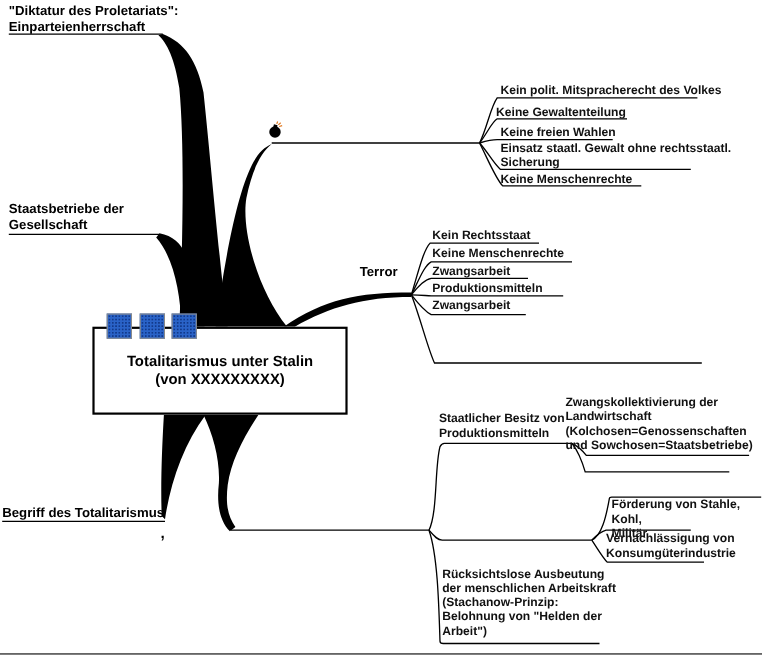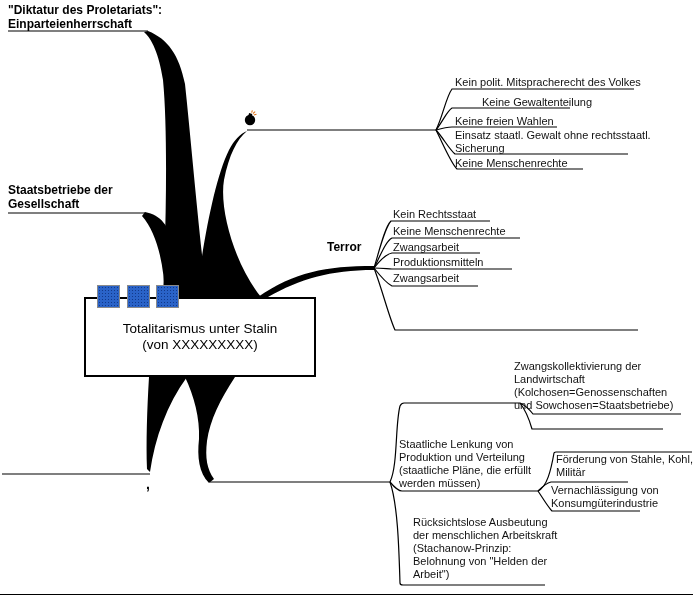--- a/index.html
+++ b/index.html
@@ -1,25 +1,25 @@
 <!DOCTYPE html>
 <html><head>
 <meta charset="utf-8">
 <style>
   html,body{margin:0;padding:0;background:#fff;}
   #canvas{position:relative;width:693px;height:597px;background:#ffffff;overflow:hidden;
           font-family:"Liberation Sans",sans-serif;color:#000;}
   #branch-svg{position:absolute;left:0;top:0;z-index:1;}
-  .topic{position:absolute;white-space:pre-line;z-index:4;}
+  .topic{position:absolute;white-space:pre-line;z-index:4;font-weight:bold;}
   .main{font-weight:bold;font-size:12px;line-height:14px;color:#000;}
   .sub{font-size:11px;line-height:13px;color:#111;}
   .center-box{position:absolute;left:84px;top:297px;width:228px;height:76px;background:#fff;
               border:2px solid #000;z-index:2;display:flex;flex-direction:column;
               align-items:center;justify-content:center;text-align:center;}
-  .center-box .t{font-weight:normal;font-size:13.5px;line-height:16px;}
+  .center-box .t{font-weight:bold;font-size:13.5px;line-height:16px;}
   .imgbox{position:absolute;top:285px;width:21px;height:21px;border:1px solid #8a8a8a;
           background-color:#2a63c8;
           background-image:radial-gradient(#12398a 0.8px, rgba(0,0,0,0) 0.9px);
           background-size:3px 3px;z-index:3;}
   .bomb{position:absolute;left:243px;top:110px;z-index:5;}
   .stray{position:absolute;left:146px;top:476px;font-weight:bold;font-size:14px;z-index:4;}
   .bottom-edge{position:absolute;left:0;top:594px;width:693px;height:1px;background:#000;z-index:6;}
 </style>
 </head>
 <body>
@@ -84,48 +84,47 @@
       <circle cx="7" cy="10" r="5.2" fill="#000"></circle>
       <rect x="5.6" y="3.4" width="3.4" height="3" fill="#000" transform="rotate(15 7.3 4.9)"></rect>
       <path d="M10,3.5 L12.2,1.6 M10.8,5 L13.5,4.2 M8.6,2.6 L9.4,0.4" stroke="#e07820" stroke-width="1.1" fill="none"></path>
     </svg>
   </span>
 
   <div class="topic main" style="left:8px;top:3px">"Diktatur des Proletariats":
 Einparteienherrschaft</div>
   <div class="topic main" style="left:8px;top:183px">Staatsbetriebe der
 Gesellschaft</div>
+  <div class="topic main" style="left:2px;top:459px">Begriff des Totalitarismus</div>
   <div class="topic main" style="left:327px;top:240px">Terror</div>
 
   <div class="topic sub" style="left:455px;top:76px">Kein polit. Mitspracherecht des Volkes</div>
-  <div class="topic sub" style="left:482px;top:96px">Keine Gewaltenteilung</div>
+  <div class="topic sub" style="left:451px;top:96px">Keine Gewaltenteilung</div>
   <div class="topic sub" style="left:455px;top:115px">Keine freien Wahlen</div>
   <div class="topic sub" style="left:455px;top:129px">Einsatz staatl. Gewalt ohne rechtsstaatl.
 Sicherung</div>
   <div class="topic sub" style="left:455px;top:157px">Keine Menschenrechte</div>
 
   <div class="topic sub" style="left:393px;top:208px">Kein Rechtsstaat</div>
   <div class="topic sub" style="left:393px;top:225px">Keine Menschenrechte</div>
   <div class="topic sub" style="left:393px;top:241px">Zwangsarbeit</div>
   <div class="topic sub" style="left:393px;top:256px">Produktionsmitteln</div>
   <div class="topic sub" style="left:393px;top:272px">Zwangsarbeit</div>
 
+  <div class="topic sub" style="left:399px;top:375px">Staatlicher Besitz von
+Produktionsmitteln</div>
   <div class="topic sub" style="left:514px;top:360px">Zwangskollektivierung der
 Landwirtschaft
 (Kolchosen=Genossenschaften
 und Sowchosen=Staatsbetriebe)</div>
-  <div class="topic sub" style="left:399px;top:438px">Staatliche Lenkung von
-Produktion und Verteilung
-(staatliche Pläne, die erfüllt
-werden müssen)</div>
   <div class="topic sub" style="left:551px;top:484px">Vernachlässigung von
 Konsumgüterindustrie</div>
   <div class="topic sub" style="left:556px;top:453px">Förderung von Stahle, Kohl,
 Militär</div>
-  <div class="topic sub" style="left:413px;top:516px">Rücksichtslose Ausbeutung
+  <div class="topic sub" style="left:402px;top:516px">Rücksichtslose Ausbeutung
 der menschlichen Arbeitskraft
 (Stachanow-Prinzip:
 Belohnung von "Helden der
 Arbeit")</div>
 
   <div class="stray">,</div>
 
   <div class="bottom-edge"></div>
 </div>
 

